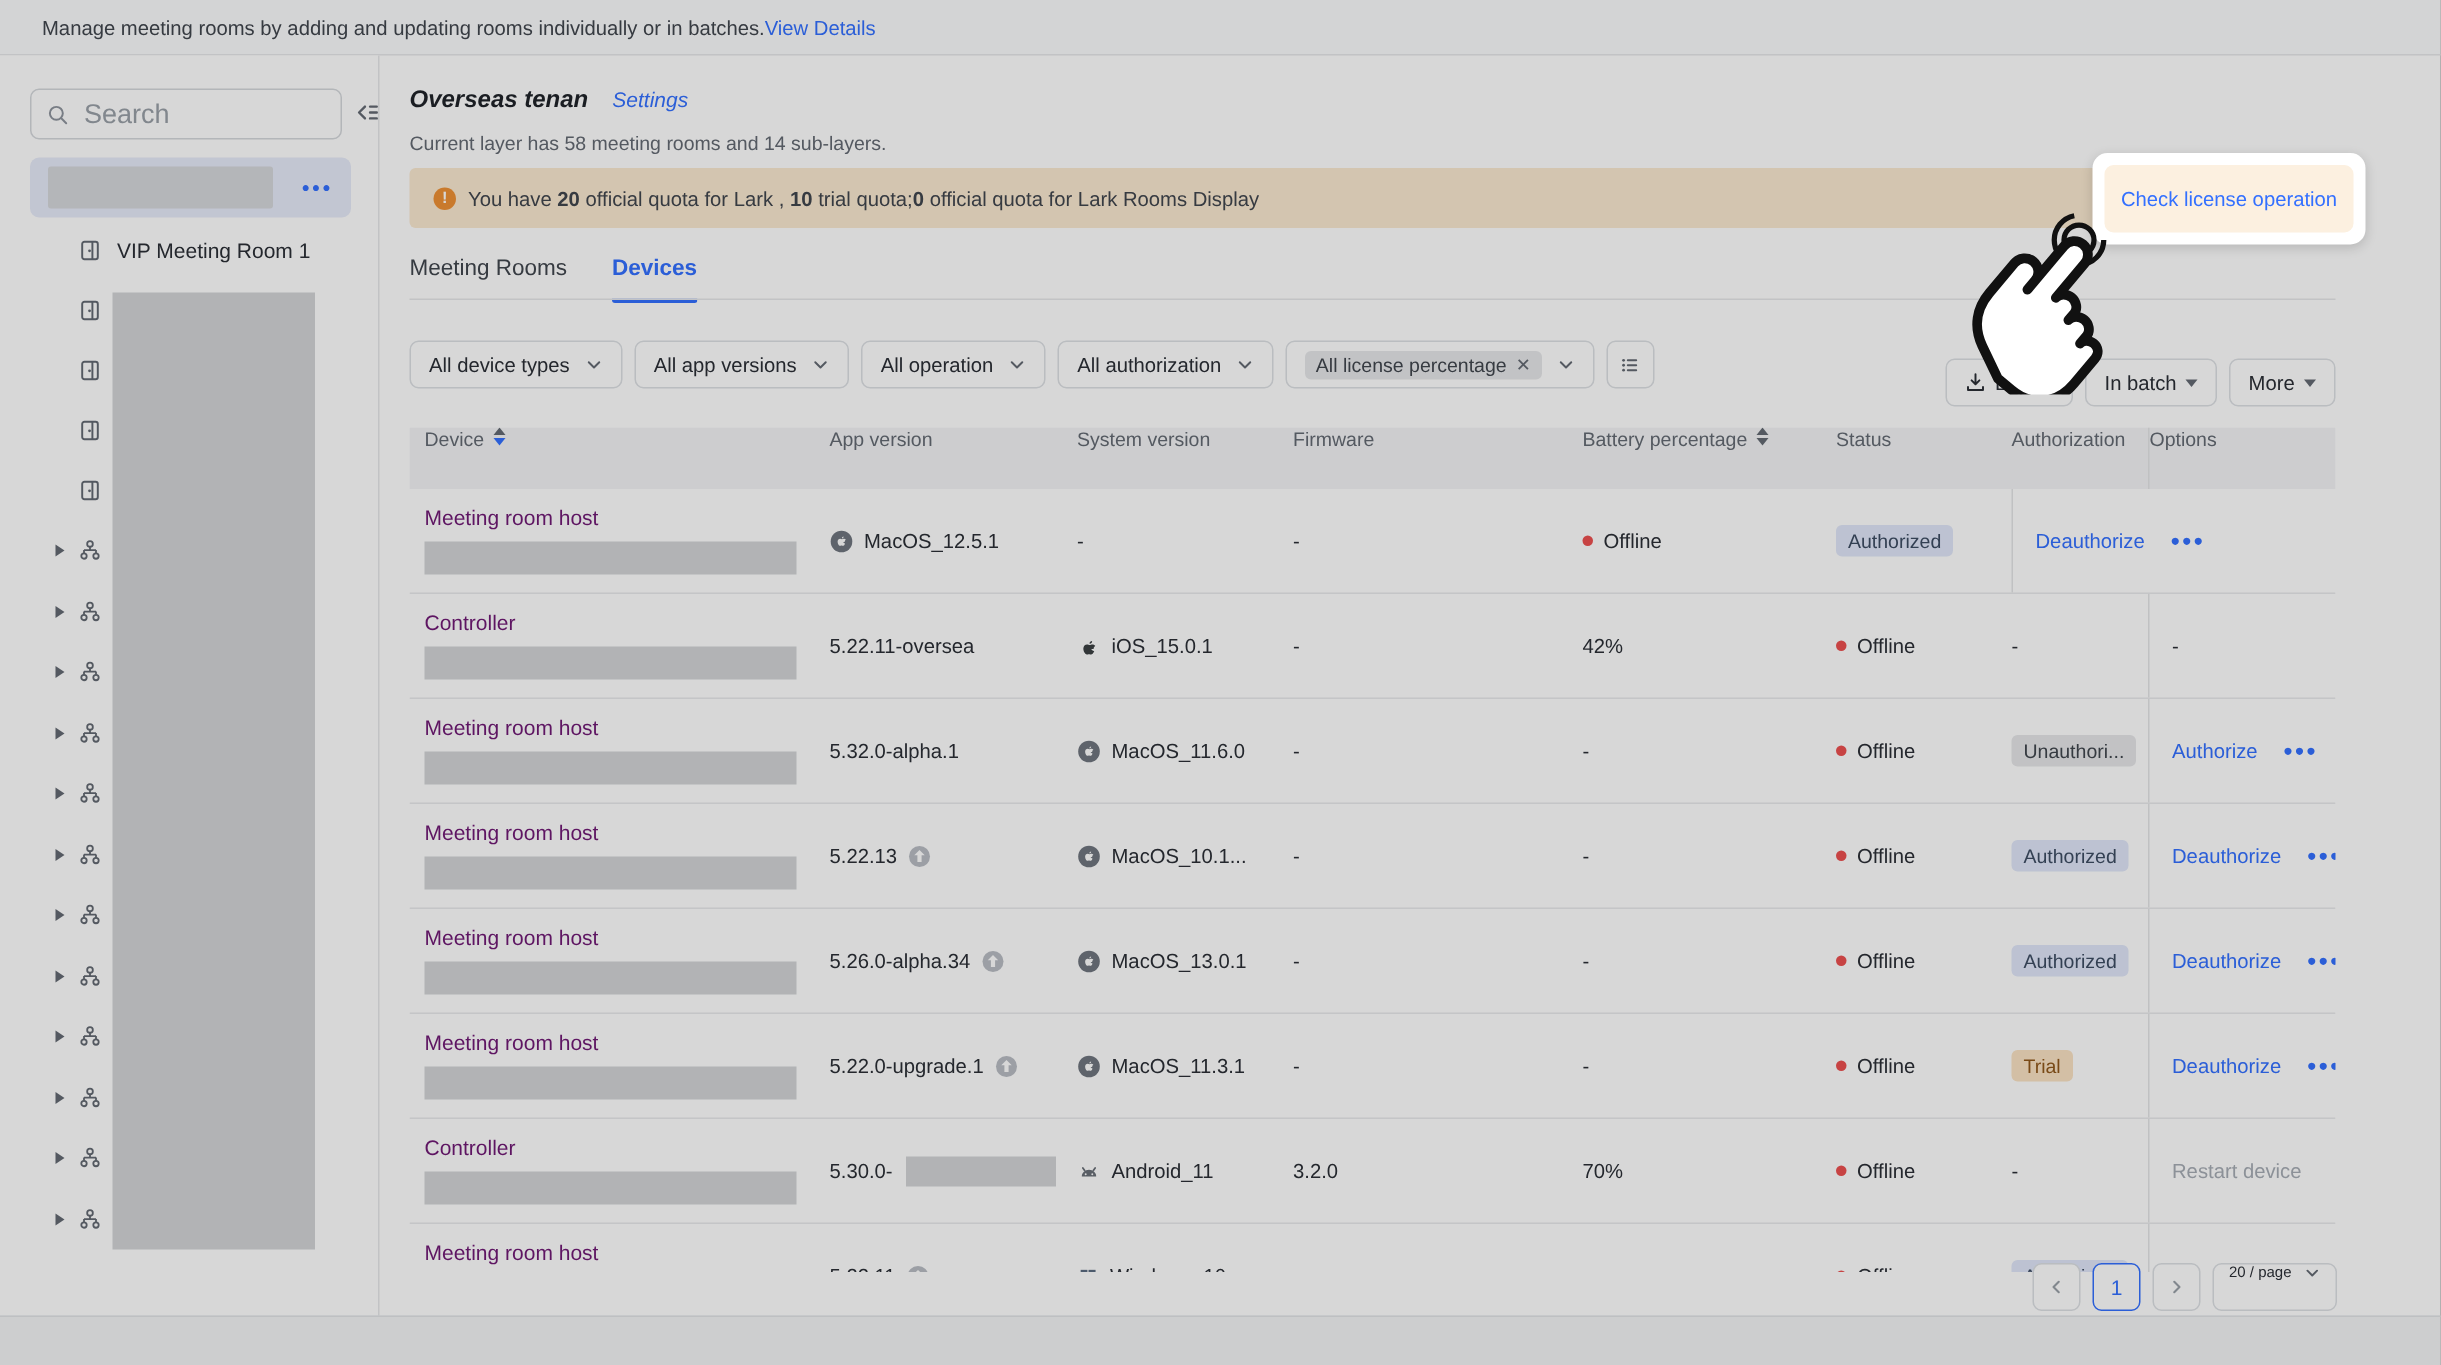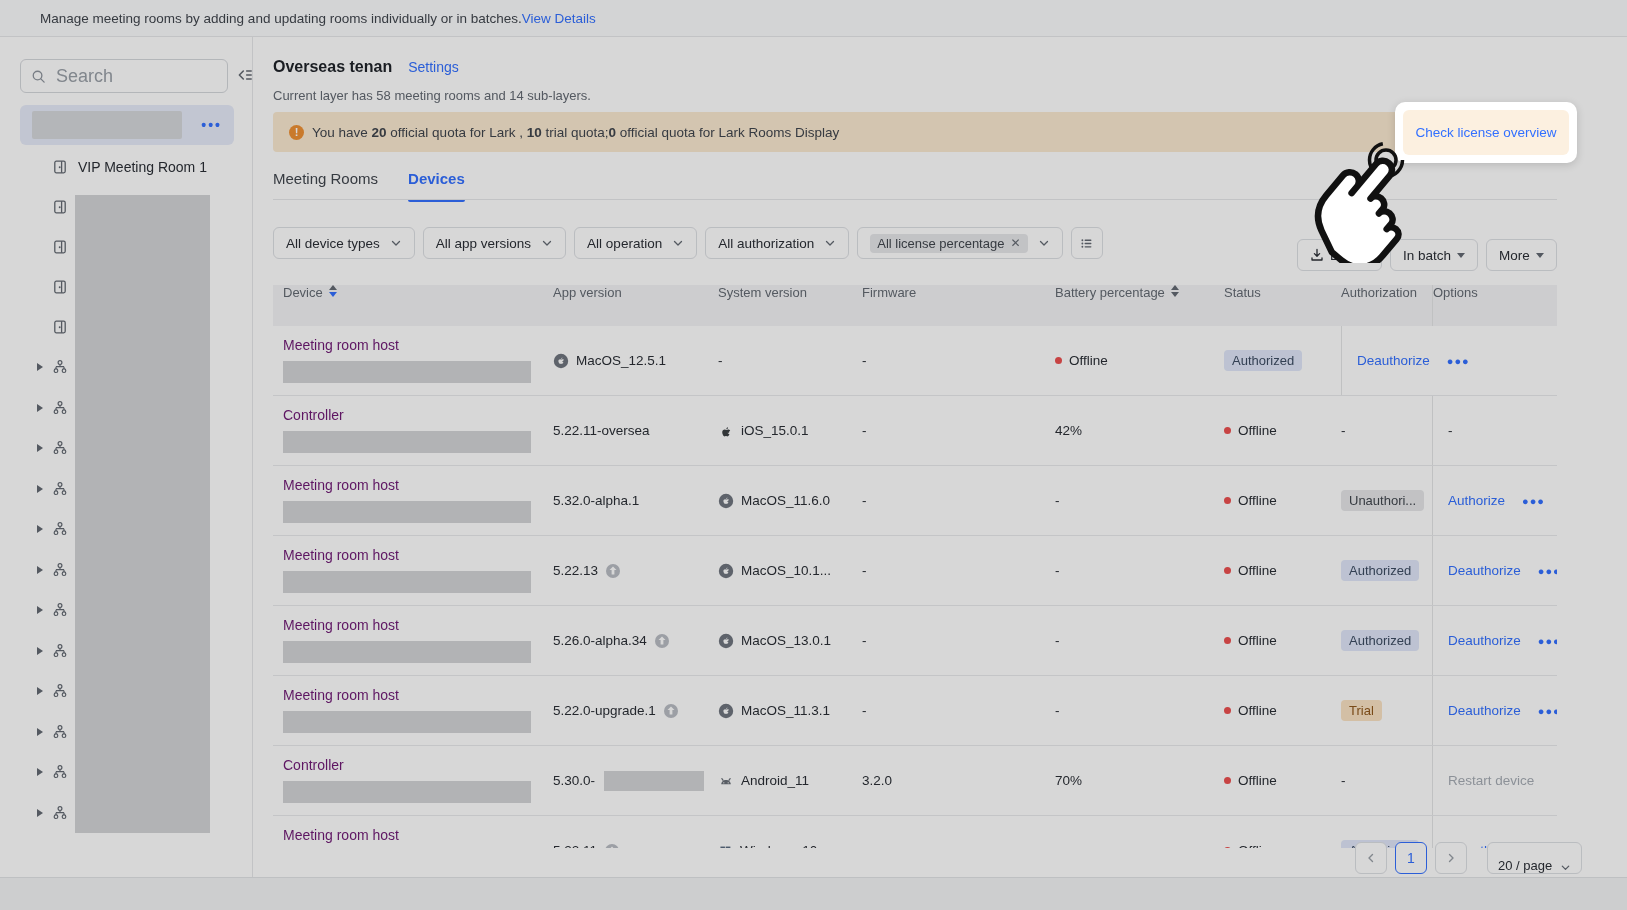--- a/index.html
+++ b/index.html
@@ -1,40 +1,40 @@
 <!DOCTYPE html>
 <html><head>
 <meta charset="utf-8">
 <style>
   html,body{margin:0;padding:0;background:#888;}
   .screen{position:relative;width:1627px;height:910px;background:#fff;overflow:hidden;
           font-family:"Liberation Sans","DejaVu Sans",sans-serif;color:#1f2329;-webkit-font-smoothing:antialiased;}
   a{text-decoration:none;}
   
   .topbar{position:absolute;left:0;top:0;right:0;height:37px;background:#fbfcfd;border-bottom:1px solid #e7e8ea;
-          display:flex;align-items:center;padding-left:40px;font-size:13.5px;color:#41464e;box-sizing:border-box;}
+          display:flex;align-items:center;padding-left:28px;font-size:13.5px;color:#41464e;box-sizing:border-box;}
   .topbar a{color:#3370ff;}
   
   .sidebar{position:absolute;left:0;top:37px;width:253px;bottom:0;background:#fff;border-right:1px solid #e7e8ea;box-sizing:border-box;}
   .search-box{position:absolute;left:20px;top:22px;width:208px;height:34px;border:1px solid #d5d8dc;border-radius:6px;
           display:flex;align-items:center;gap:8px;padding:0 10px;box-sizing:border-box;}
   .search-box input{border:none;outline:none;font-size:18px;color:#41464e;width:140px;font-family:inherit;background:transparent;}
   .search-box input::placeholder{color:#9aa0a8;}
   .collapse-btn{position:absolute;left:236px;top:29px;width:20px;height:20px;}
   .sel-item{position:absolute;left:20px;top:68px;width:214px;height:40px;background:#e7ebf9;border-radius:6px;
           display:flex;align-items:center;justify-content:space-between;padding:0 12px;box-sizing:border-box;}
   .sel-bar{width:150px;height:28px;background:#d6d8dc;border-radius:2px;}
   .sel-dots{color:#3370ff;font-size:14px;font-weight:bold;letter-spacing:2px;line-height:10px;}
   .tree{position:absolute;left:0;top:110px;right:0;}
   .s-row{height:40px;display:flex;align-items:center;padding-left:52px;gap:10px;font-size:14px;color:#2b2f36;}
   .s-row.org{padding-left:36px;gap:6px;height:40.5px;}
   .s-row .caret{width:10px;display:flex;}
   .redact-block{position:absolute;left:75px;top:158px;width:135px;height:638px;background:#d4d5d7;}
   
-  .title-row{position:absolute;left:273px;top:58px;display:flex;align-items:baseline;gap:16px;}
+  .title-row{position:absolute;left:273px;top:58px;display:flex;align-items:baseline;gap:16px;font-style:italic;}
   .page-title{font-size:16px;font-weight:bold;color:#1f2329;}
   .settings-link{font-size:14px;color:#3370ff;}
   .subtitle{position:absolute;left:273px;top:88px;font-size:13px;color:#646a73;}
   
   .quota{position:absolute;left:273px;top:112px;width:1284px;height:40px;background:#fbead1;border-radius:4px;
          display:flex;align-items:center;padding:0 16px;box-sizing:border-box;gap:8px;font-size:13.5px;color:#41464e;}
   .quota-icon{width:15px;height:15px;border-radius:50%;background:#ef9135;color:#fff;font-size:11px;font-weight:bold;
          display:flex;align-items:center;justify-content:center;flex:none;}
   .quota b{font-weight:bold;}
   
@@ -76,22 +76,22 @@
   .opt-disabled{color:#a7adb5;}
   .sorticons{display:inline-flex;flex-direction:column;gap:2px;}
   .tri-up{width:0;height:0;border-left:4px solid transparent;border-right:4px solid transparent;border-bottom:5px solid #646a73;}
   .tri-dn{width:0;height:0;border-left:4px solid transparent;border-right:4px solid transparent;border-top:5px solid #646a73;}
   .tri-dn.blue{border-top-color:#3370ff;}
   
   .pagination{position:absolute;left:1355px;top:842px;display:flex;gap:8px;align-items:center;}
   .pg{width:32px;height:32px;border:1px solid #dde0e4;border-radius:6px;background:#fff;display:flex;align-items:center;
       justify-content:center;font-size:14px;color:#646a73;box-sizing:border-box;}
   .pg.active{border-color:#3370ff;color:#3370ff;}
-  .pg-size{height:32px;border:1px solid #dde0e4;border-radius:6px;background:#fff;display:flex;align-items:flex-end;
-      gap:8px;padding:0 10px;font-size:13px;color:#2b2f36;box-sizing:border-box;margin-left:12px;}
+  .pg-size{height:32px;border:1px solid #dde0e4;border-radius:6px;background:#fff;display:flex;align-items:flex-start;
+      gap:8px;padding:0 10px;font-size:10px;color:#2b2f36;box-sizing:border-box;}
   .bottom-strip{position:absolute;left:0;top:877px;right:0;height:33px;background:#f4f5f6;border-top:1px solid #e2e4e7;}
   
   .dim{position:absolute;inset:0;background:rgba(0,0,0,0.155);z-index:40;}
   .spotlight{position:absolute;left:1395px;top:102px;width:182px;height:61px;background:#fff;border-radius:10px;
       z-index:50;padding:8px;box-sizing:border-box;box-shadow:0 2px 8px rgba(0,0,0,.15);}
   .cta{width:100%;height:100%;background:#fcf0e0;border:none;border-radius:6px;color:#3370ff;font-size:13.5px;
       font-family:inherit;cursor:pointer;}
   .hand{position:absolute;left:1300px;top:138px;z-index:60;}
 </style>
 </head>
@@ -751,21 +751,21 @@
       <svg width="11" height="11" viewBox="0 0 12 12" fill="none">
           <path d="M2.5 4.5L6 8l3.5-3.5" stroke="#646a73" stroke-width="1.4" stroke-linecap="round" stroke-linejoin="round"></path>
         </svg>
     </div>
   </div>
 
   <div class="bottom-strip"></div>
 
   <div class="dim"></div>
   <div class="spotlight">
-    <button class="cta">Check license overview</button>
+    <button class="cta">Check license operation</button>
   </div>
   <svg class="hand" width="120" height="125" viewBox="0 0 120 125">
     <circle cx="86" cy="22" r="10" fill="none" stroke="#111" stroke-width="3.5"></circle>
     <circle cx="86" cy="22" r="16.5" fill="none" stroke="#111" stroke-width="3.5" stroke-dasharray="74 30"></circle>
     <g transform="rotate(40 60 70)">
       <path d="M45 112 C32 106 26 95 26 82 L26 56 c0-5 4-9 9-9 s9 4 9 9 v8 V26 c0-5 4-9 9-9 s9 4 9 9 v30 c0-4 4-7 8-7 s8 3 8 7 v6 c0-4 4-7 8-7 s8 3 8 7 v7 c0-3 3-6 7-6 s7 3 7 7 v22 c0 18-12 30-29 30 h-12 z" fill="#fff" stroke="#111" stroke-width="6.5" stroke-linejoin="round"></path>
     </g>
   </svg>
 </div>
 

